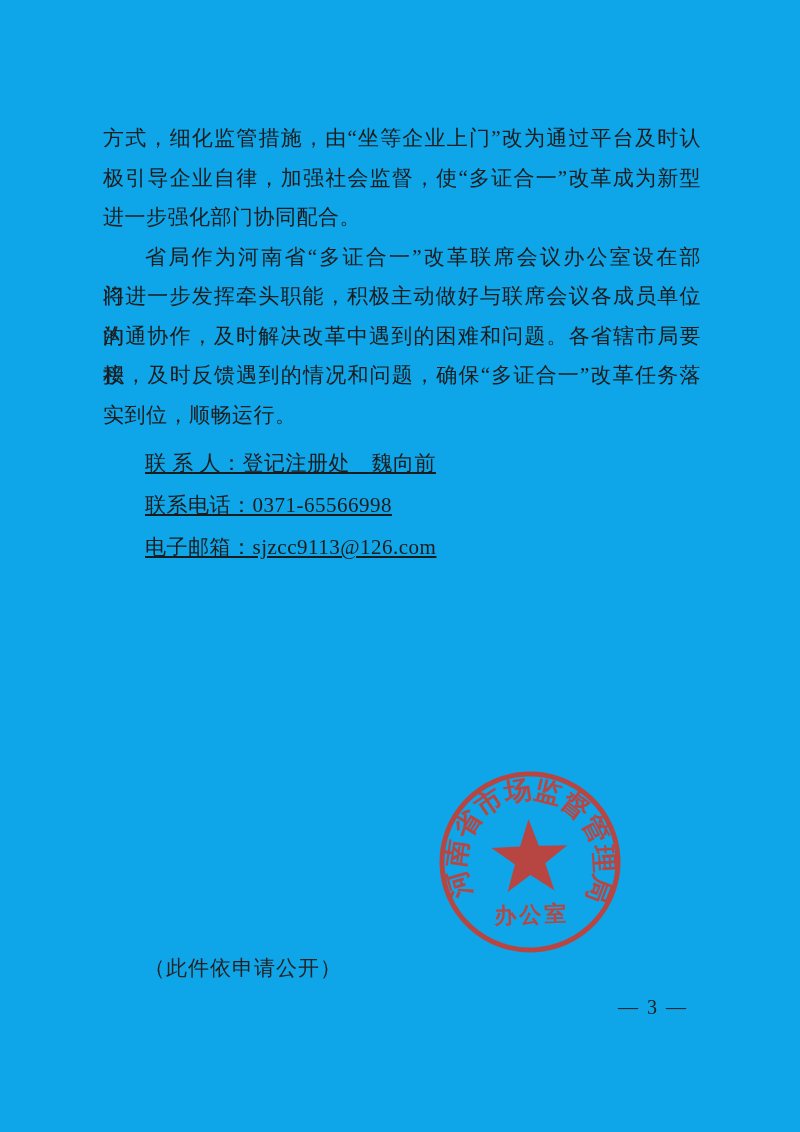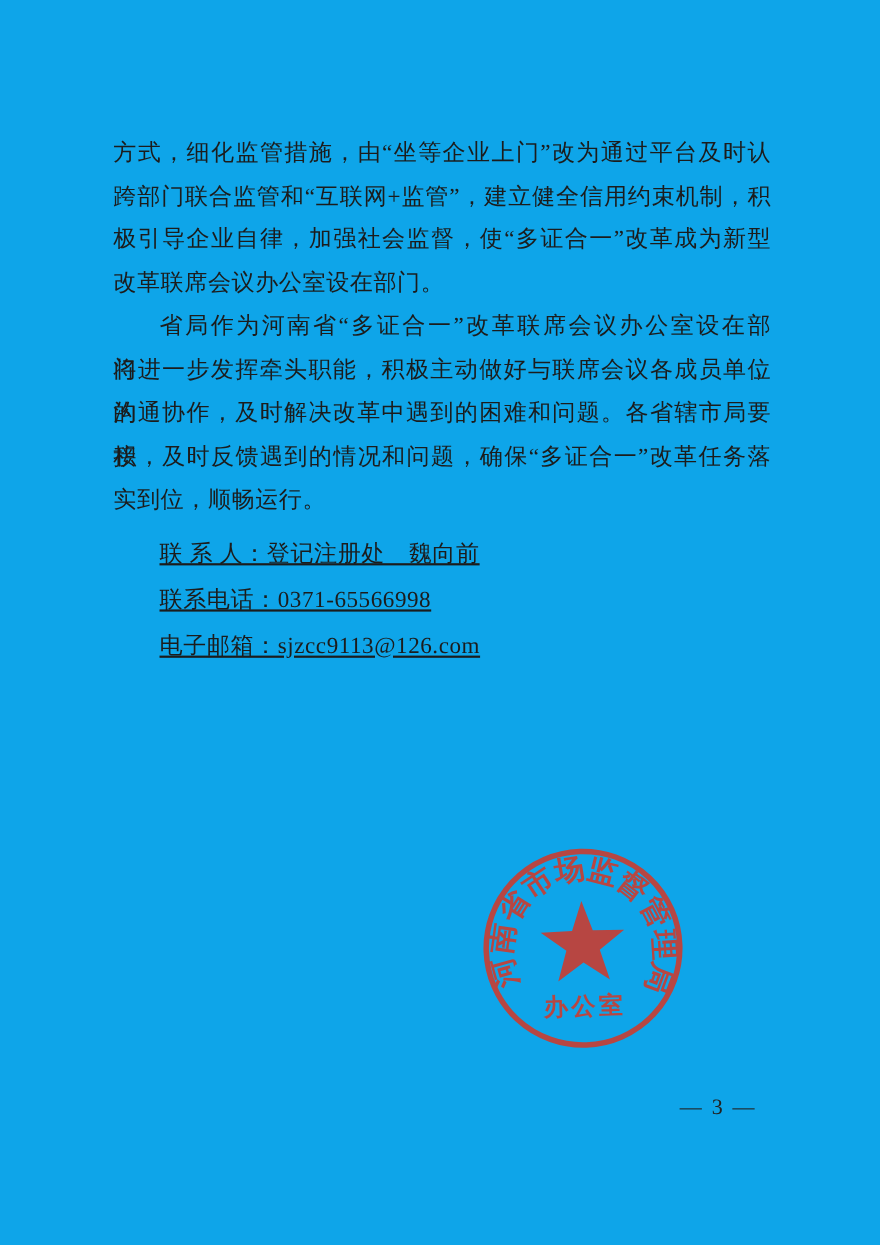--- a/index.html
+++ b/index.html
@@ -96,23 +96,22 @@
   }
 </style>
 </head>
 <body>
 
 <div class="page">
 
   <div class="content">
 
     <div class="bline">方式，细化监管措施，由“坐等企业上门”改为通过平台及时认</div>
-    <div class="bline">跨部门联合监管和“互联网+监管”，建立健全信用约束机制，积</div>
     <div class="bline">极引导企业自律，加强社会监督，使“多证合一”改革成为新型</div>
-    <div class="bline lastline">改革联席会议办公室设在部门。</div>
+    <div class="bline lastline">进一步强化部门协同配合。</div>
 
 
     <div class="bline firstindent">省局作为河南省“多证合一”改革联席会议办公室设在部门，</div>
     <div class="bline">将进一步发挥牵头职能，积极主动做好与联席会议各成员单位的</div>
     <div class="bline">沟通协作，及时解决改革中遇到的困难和问题。各省辖市局要积</div>
     <div class="bline">接，及时反馈遇到的情况和问题，确保“多证合一”改革任务落</div>
     <div class="bline lastline">实到位，顺畅运行。</div>
 
     <div class="contact-block">
       <div class="contact-line">联 系 人：登记注册处　魏向前</div>
@@ -126,16 +125,17 @@
     <circle cx="100" cy="100" r="88" fill="none" stroke-width="5" stroke="#cf3a2b"></circle>
     <polygon points="100,57 109.4,84.1 138,84.6 115.2,101.9 123.5,129.4 100,113 76.5,129.4 84.8,101.9 62,84.6 90.6,84.1" fill="#cf3a2b"></polygon>
     <path id="sealArc" d="M 41.5 130 A 65 65 0 1 1 158.5 130" fill="none"></path>
     <text class="seal-arc-text" fill="#cf3a2b">
       <textPath href="#sealArc" startOffset="0" textLength="272" lengthAdjust="spacingAndGlyphs">河南省市场监督管理局</textPath>
     </text>
     <text class="seal-bottom-text" x="100" y="160" text-anchor="middle" fill="#cf3a2b">办公室</text>
   </svg>
 
 
+  <div class="disclosure-note">（此件依申请公开）</div>
 
   <div class="page-number">— 3 —</div>
 
 </div>
 
 </body></html>

